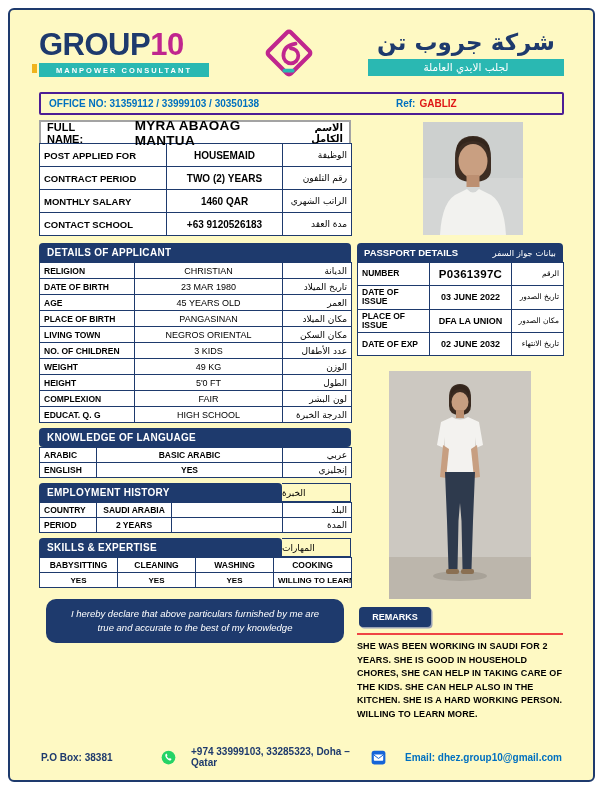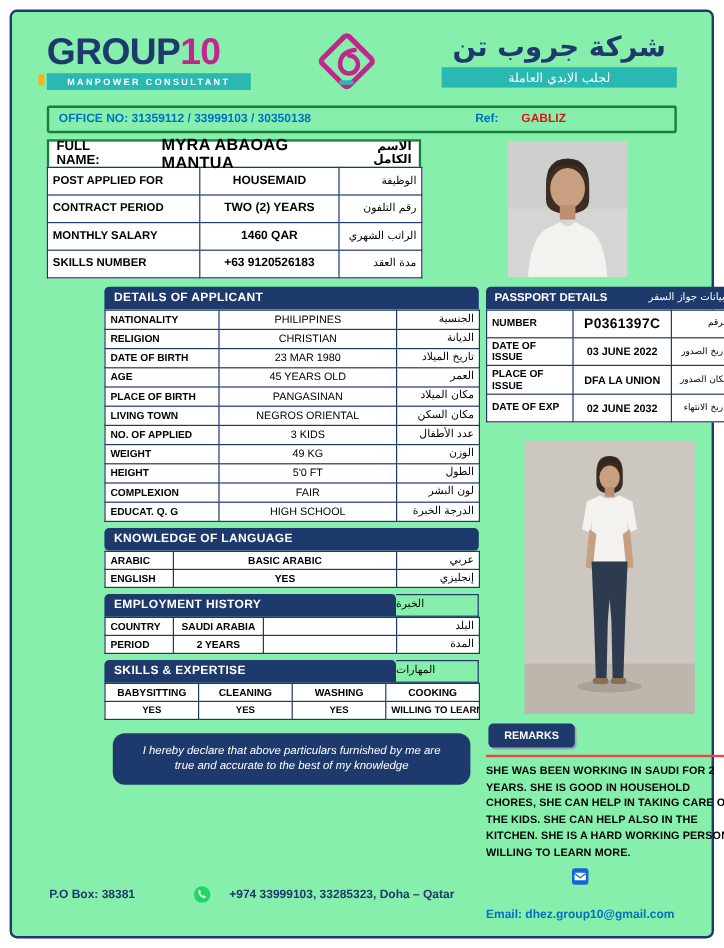--- a/index.html
+++ b/index.html
@@ -1,63 +1,63 @@
 <!DOCTYPE html>
 <html><head>
 <meta charset="utf-8">
 <style>
   * { box-sizing: border-box; margin: 0; padding: 0; }
   html,body { width: 603px; height: 790px; background: #ffffff;
     font-family: "Liberation Sans", sans-serif; color:#000; }
   .frame { position: absolute; left: 8px; top: 8px; width: 587px; height: 774px;
     border: 2.5px solid #1e3a6d; border-radius: 6px; padding: 12px 29px 10px;
-    display: flex; flex-direction: column; background:#86efac; }
+    display: flex; flex-direction: column; background:#fef9c3; }
 
   
   .header { display:flex; justify-content:space-between; align-items:center; height:62px; margin-bottom:8px; }
   .logo-block { width:170px; }
   .logo-text { font-size:31px; font-weight:800; line-height:1; letter-spacing:-0.5px; }
   .logo-text .group { color:#1e3a6d; }
   .logo-text .ten { color:#c0268e; }
   .logo-banner { position:relative; background:#2ab8b2; color:#fff; font-size:7.5px; font-weight:700;
     letter-spacing:2px; text-align:center; padding:3px 0 2.5px; margin-top:3px; }
   .logo-banner::before { content:""; position:absolute; left:-7px; top:1px; width:5px; height:9px; background:#f0b41e; }
   .center-logo { width:56px; height:56px; }
   .arabic-block { width:196px; text-align:center; font-family:"DejaVu Sans", sans-serif; }
   .arabic-title { color:#1e3a6d; font-size:23px; font-weight:700; line-height:1.1; }
   .arabic-banner { background:#2ab8b2; color:#fff; font-size:10.5px; padding:2.5px 0; margin-top:3px; }
 
   
-  .office-bar { border:2px solid #15803d; border-radius:2px; display:flex; align-items:center;
+  .office-bar { border:2px solid #4c1d95; border-radius:2px; display:flex; align-items:center;
     padding:4px 8px; font-size:10px; font-weight:700; }
   .office-text { color:#0070c0; width:347px; }
   .ref-label { color:#0070c0; }
-  .ref-value { color:#e01616; margin-left:19px; }
+  .ref-value { color:#e01616; margin-left:4px; }
 
   
   .top-section { display:flex; margin-top:5px; }
   .top-left { width:312px; }
-  .name-row { border:2px solid #15803d; display:flex; align-items:center; padding:3px 6px; height:25px; background:#fff; }
+  .name-row { border:2px solid #a3a3a3; display:flex; align-items:center; padding:3px 6px; height:25px; background:#fff; }
   .name-label { font-size:11px; font-weight:700; }
   .name-value { font-size:13.5px; font-weight:700; margin-left:28px; letter-spacing:0.3px; }
   .name-arabic { margin-left:auto; font-size:10px; font-weight:700; font-family:"DejaVu Sans", sans-serif; }
 
   table.grid { border-collapse:collapse; table-layout:fixed; width:312px; background:#fff; }
   table.grid td { border:1.5px solid #1e3a6d; padding:2px 4px; overflow:hidden; white-space:nowrap; }
   .top-table { margin-top:-2px; }
   .top-table td { height:23px; }
   .top-table .lbl { font-size:9.5px; font-weight:700; }
   .top-table .val { font-size:10px; font-weight:700; text-align:center; }
   td.ar { font-size:9px; text-align:right; font-family:"DejaVu Sans", sans-serif; }
   .top-right { flex:1; display:flex; justify-content:center; padding-left:30px; padding-top:2px; }
   .headshot { width:100px; height:113px; display:block; }
 
   
   .main { display:flex; gap:6px; margin-top:7px; flex:1; align-items:flex-start; }
-  .col-left { width:312px;margin-left:48px; }
+  .col-left { width:312px; }
   .col-right { width:206px; }
 
   .bar { background:#1e3a6d; color:#fff; font-size:10px; font-weight:700; padding:4px 8px;
     border-radius:4px 4px 0 0; letter-spacing:0.3px; }
   .bar-all { border-radius:4px; }
 
   .details-table td { height:16px; padding:1px 4px; }
   .details-table .lbl { font-size:8.5px; font-weight:700; }
   .details-table .val { font-size:9px; font-weight:500; text-align:center; }
 
@@ -96,21 +96,21 @@
   .remarks-title { width:72px; background:#1e3a6d; color:#fff; text-align:center; font-size:9px;
     font-weight:700; padding:5px 0; border-radius:4px; box-shadow:1.5px 1.5px 0 #9aa2b5; margin:2px 0 6px 2px; }
   .remarks-text { border-top:2px solid #ef4444; padding-top:5px; font-size:9px; font-weight:600;
     line-height:1.5; letter-spacing:0.1px; }
 
   
   .footer { margin-top:auto; display:flex; align-items:center; font-size:10px; font-weight:700;
     color:#1e3a6d; padding:6px 2px 2px; }
   .footer .pobox { width:120px; }
   .footer .phone-group { display:flex; align-items:center; gap:15px; flex:1; }
-  .footer .email-group { display:flex; align-items:center; gap:19px; color:#0070c0;flex-direction:column; }
+  .footer .email-group { display:flex; align-items:center; gap:19px; color:#0070c0; }
   .icon-badge { width:15px; height:15px; flex:0 0 auto; }
 </style>
 </head>
 <body>
 
 <div class="frame">
 
   <div class="header">
     <div class="logo-block">
       <div class="logo-text">
@@ -162,21 +162,21 @@
           <td class="lbl">CONTRACT PERIOD</td>
           <td class="val">TWO (2) YEARS</td>
           <td class="ar" dir="rtl">رقم التلفون</td>
         </tr>
         <tr>
           <td class="lbl">MONTHLY SALARY</td>
           <td class="val">1460 QAR</td>
           <td class="ar" dir="rtl">الراتب الشهري</td>
         </tr>
         <tr>
-          <td class="lbl">SKILLS NUMBER</td>
+          <td class="lbl">CONTACT SCHOOL</td>
           <td class="val">+63 9120526183</td>
           <td class="ar" dir="rtl">مدة العقد</td>
         </tr>
       </tbody>
         </table>
     </div>
     <div class="top-right">
       <svg class="headshot" viewBox="0 0 100 113" aria-hidden="true">
         <rect width="100" height="113" fill="#d4d6d5"></rect>
         <rect width="100" height="56" fill="#cdd0cf"></rect>
@@ -194,25 +194,20 @@
     <div class="col-left">
 
       <div class="bar">DETAILS OF APPLICANT</div>
       <table class="grid details-table">
         <colgroup>
             <col style="width:95px">
             <col style="width:148px">
             <col style="width:69px">
           </colgroup>
         <tbody>
-            <tr>
-          <td class="lbl">NATIONALITY</td>
-          <td class="val">PHILIPPINES</td>
-          <td class="ar" dir="rtl">الجنسية</td>
-        </tr>
         <tr>
           <td class="lbl">RELIGION</td>
           <td class="val">CHRISTIAN</td>
           <td class="ar" dir="rtl">الديانة</td>
         </tr>
         <tr>
           <td class="lbl">DATE OF BIRTH</td>
           <td class="val">23 MAR 1980</td>
           <td class="ar" dir="rtl">تاريخ الميلاد</td>
         </tr>
@@ -225,21 +220,21 @@
           <td class="lbl">PLACE OF BIRTH</td>
           <td class="val">PANGASINAN</td>
           <td class="ar" dir="rtl">مكان الميلاد</td>
         </tr>
         <tr>
           <td class="lbl">LIVING TOWN</td>
           <td class="val">NEGROS ORIENTAL</td>
           <td class="ar" dir="rtl">مكان السكن</td>
         </tr>
         <tr>
-          <td class="lbl">NO. OF APPLIED</td>
+          <td class="lbl">NO. OF CHILDREN</td>
           <td class="val">3 KIDS</td>
           <td class="ar" dir="rtl">عدد الأطفال</td>
         </tr>
         <tr>
           <td class="lbl">WEIGHT</td>
           <td class="val">49 KG</td>
           <td class="ar" dir="rtl">الوزن</td>
         </tr>
         <tr>
           <td class="lbl">HEIGHT</td>

